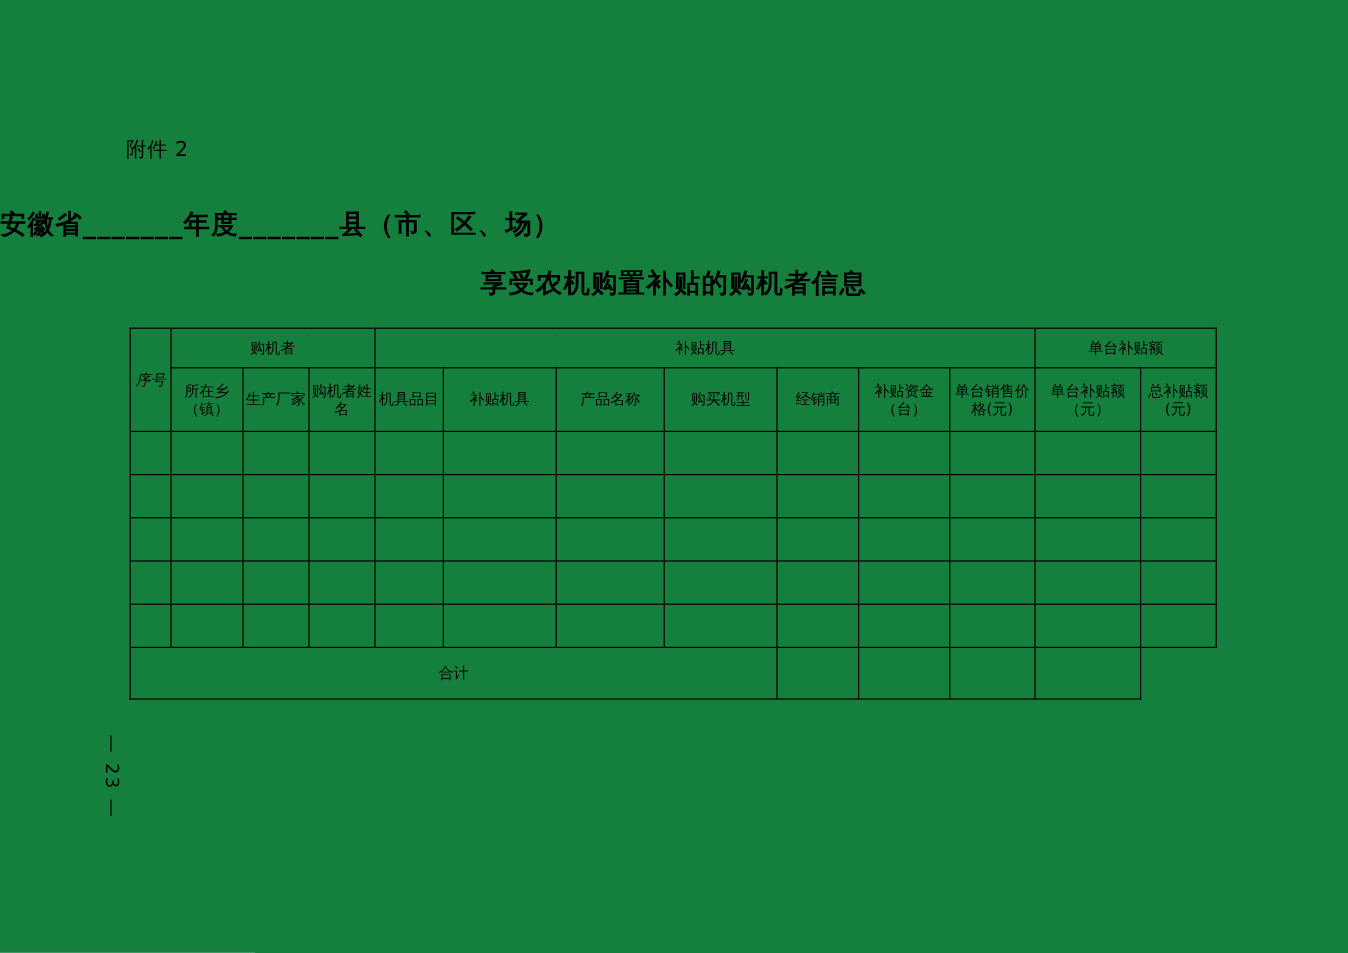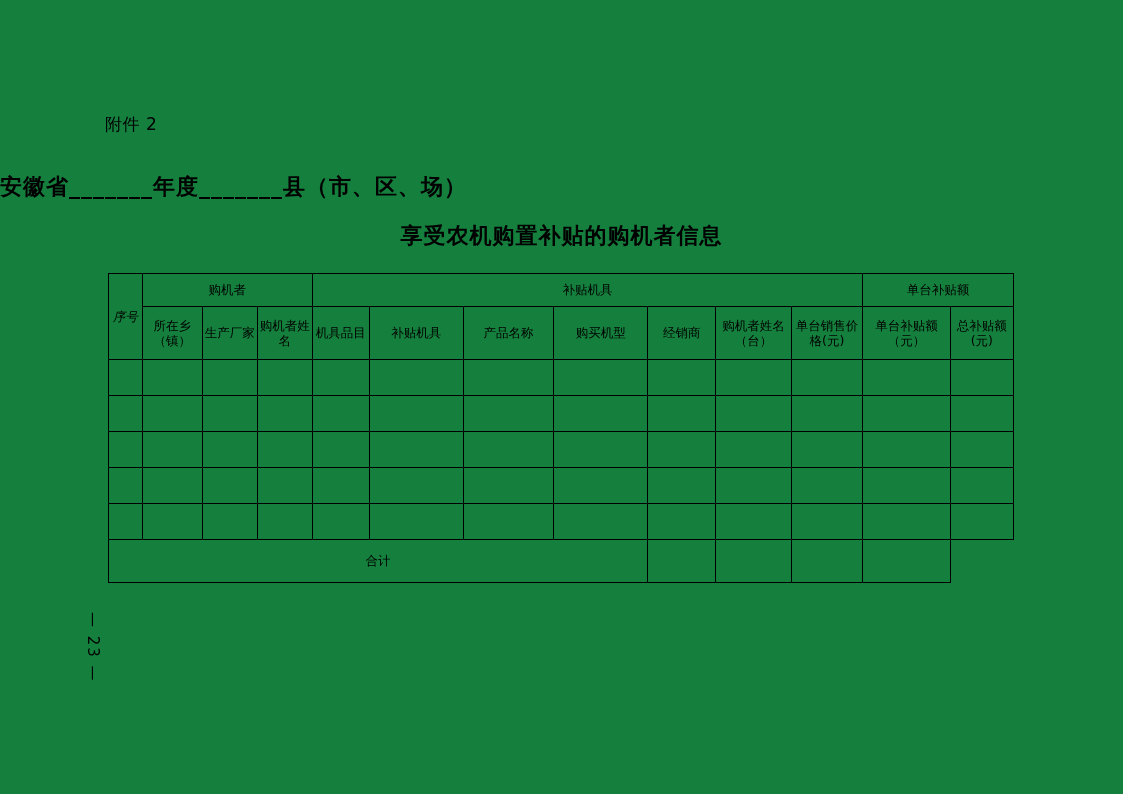--- a/index.html
+++ b/index.html
@@ -143,21 +143,21 @@
       </tr>
       <tr>
         <th class="hdr-sub">所在乡（镇）</th>
         <th class="hdr-sub">生产厂家</th>
         <th class="hdr-sub">购机者姓名</th>
         <th class="hdr-sub">机具品目</th>
         <th class="hdr-sub">补贴机具</th>
         <th class="hdr-sub">产品名称</th>
         <th class="hdr-sub">购买机型</th>
         <th class="hdr-sub">经销商</th>
-        <th class="hdr-sub">购机者姓名（台）</th>
+        <th class="hdr-sub">补贴资金（台）</th>
         <th class="hdr-sub">单台销售价格(元)</th>
         <th class="hdr-sub">单台补贴额（元）</th>
         <th class="hdr-sub">总补贴额(元)</th>
       </tr>
     </thead>
     <tbody>
       <tr class="data-row">
         <td></td>
         <td></td>
         <td></td>

